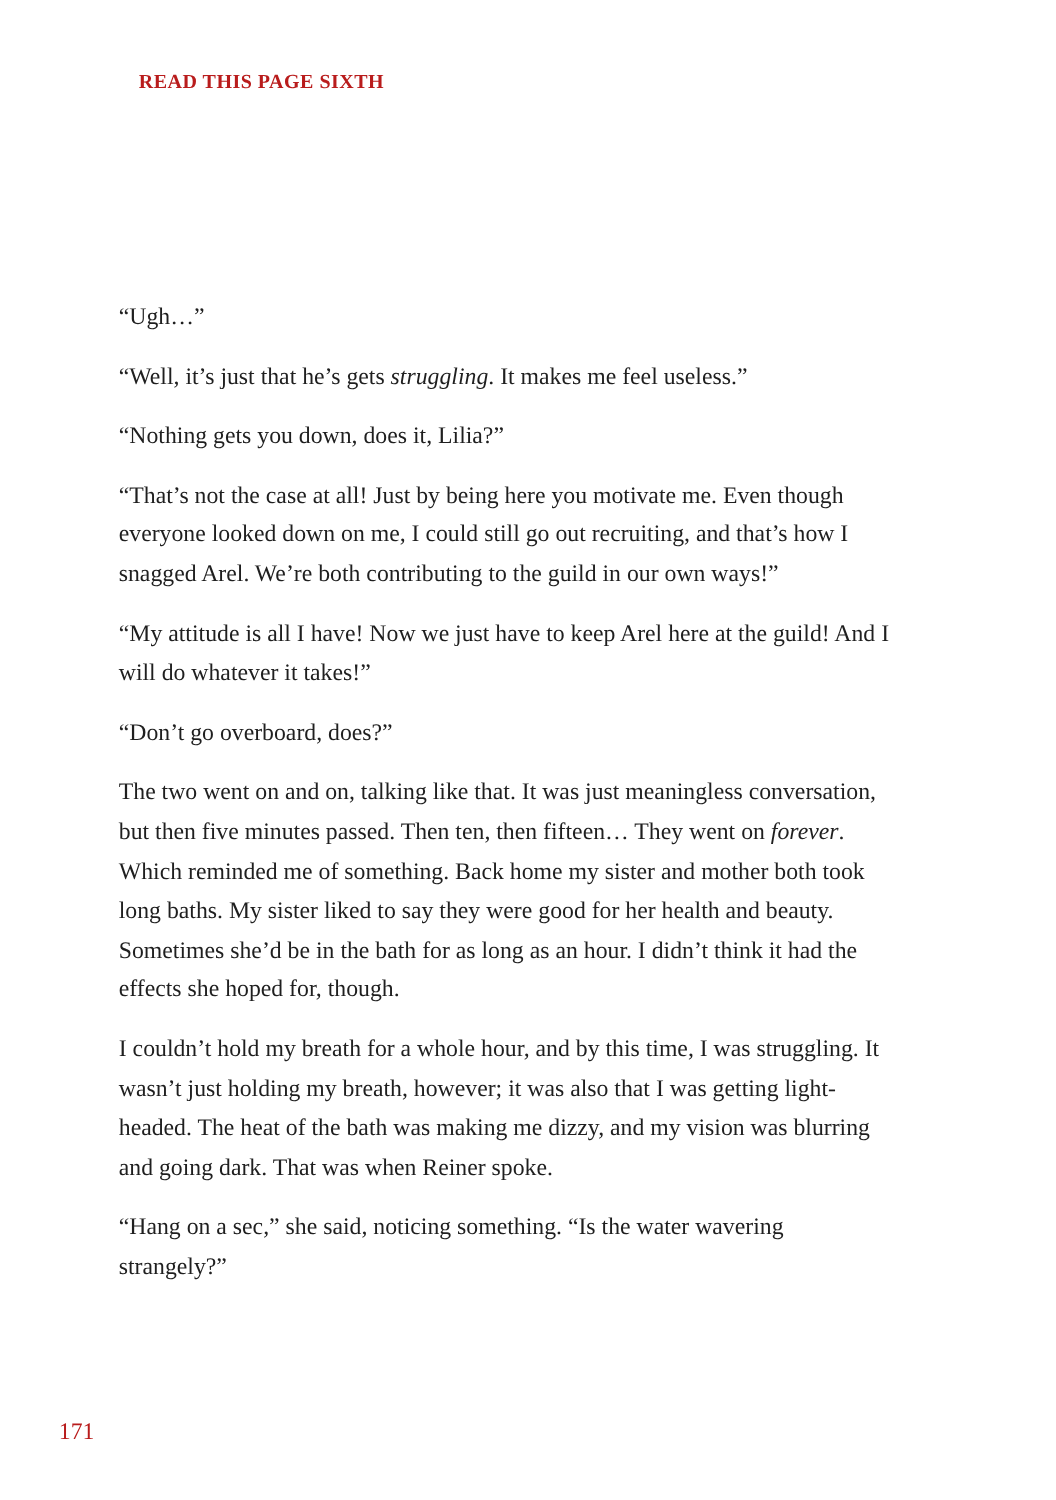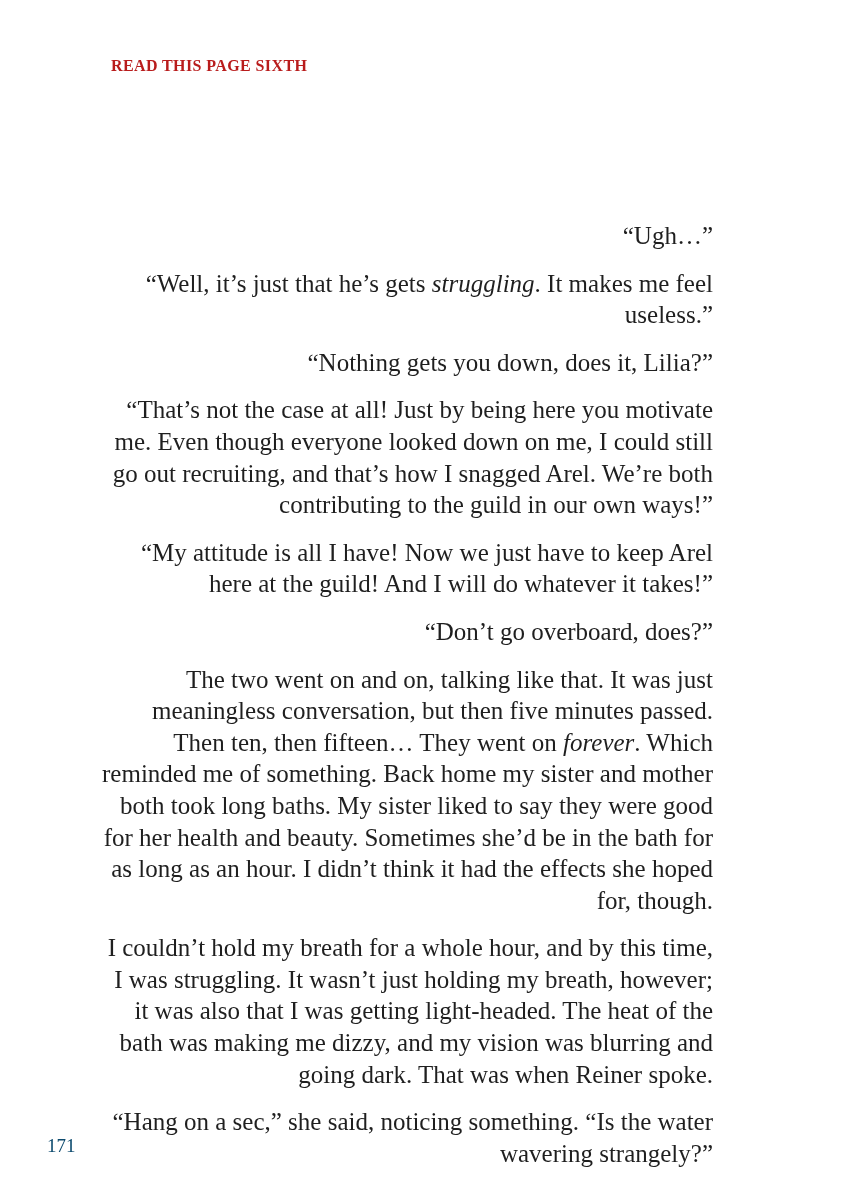--- a/index.html
+++ b/index.html
@@ -23,38 +23,38 @@
     font-size: 16px;
     font-weight: bold;
     letter-spacing: 0.4px;
     color: #b91c1c;
     white-space: nowrap;
     margin-left: 16px;
   }
   .content {
     position: absolute;
     left: 95px;
-    top: 220px;
+    top: 238px;
     width: 618px;
-    font-size: 25px;
+    font-size: 19px;
     line-height: 31.6px;
-    text-align: right;
+    text-align: left;
   }
   .content p {
     margin: 0 0 16px 0;
   }
   .content em {
     font-style: italic;
   }
   .page-number {
     position: absolute;
     left: 47px;
     top: 1135px;
     font-size: 19px;
-    color: #0c4a6e;
+    color: #b91c1c;
   }
 </style>
 </head>
 <body>
 
 <div class="page">
   <div class="page-header">READ THIS PAGE SIXTH</div>
 
   <div class="content">
       <p><span>“Ugh…”</span></p>

